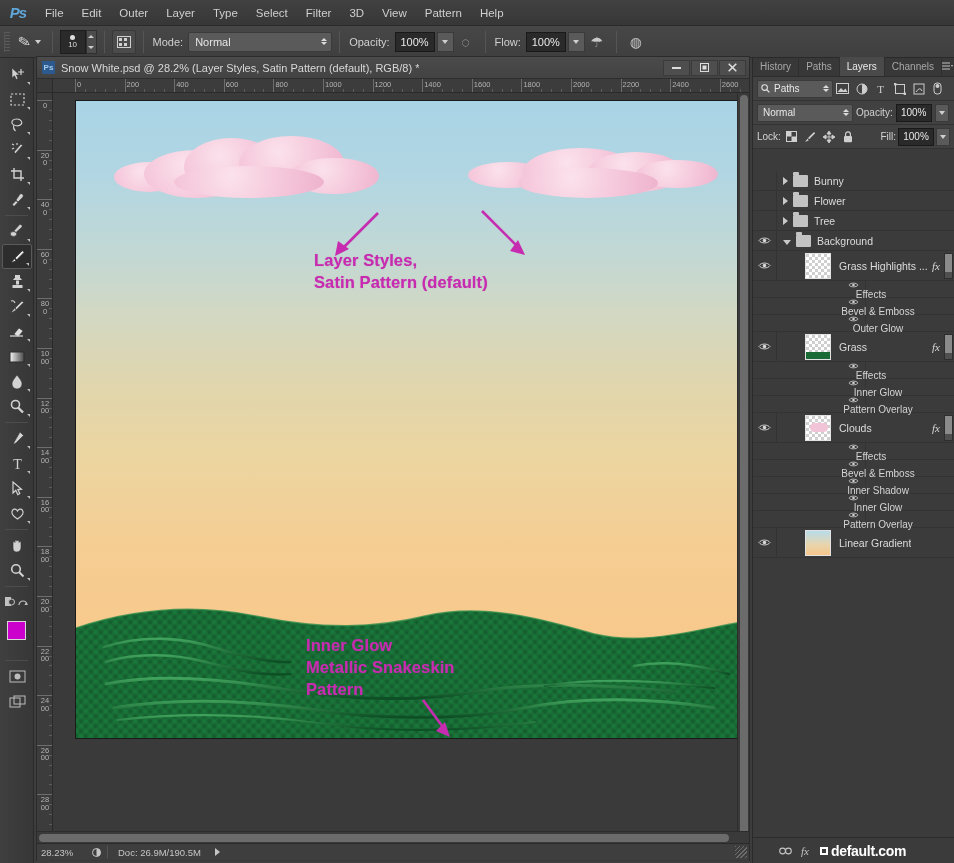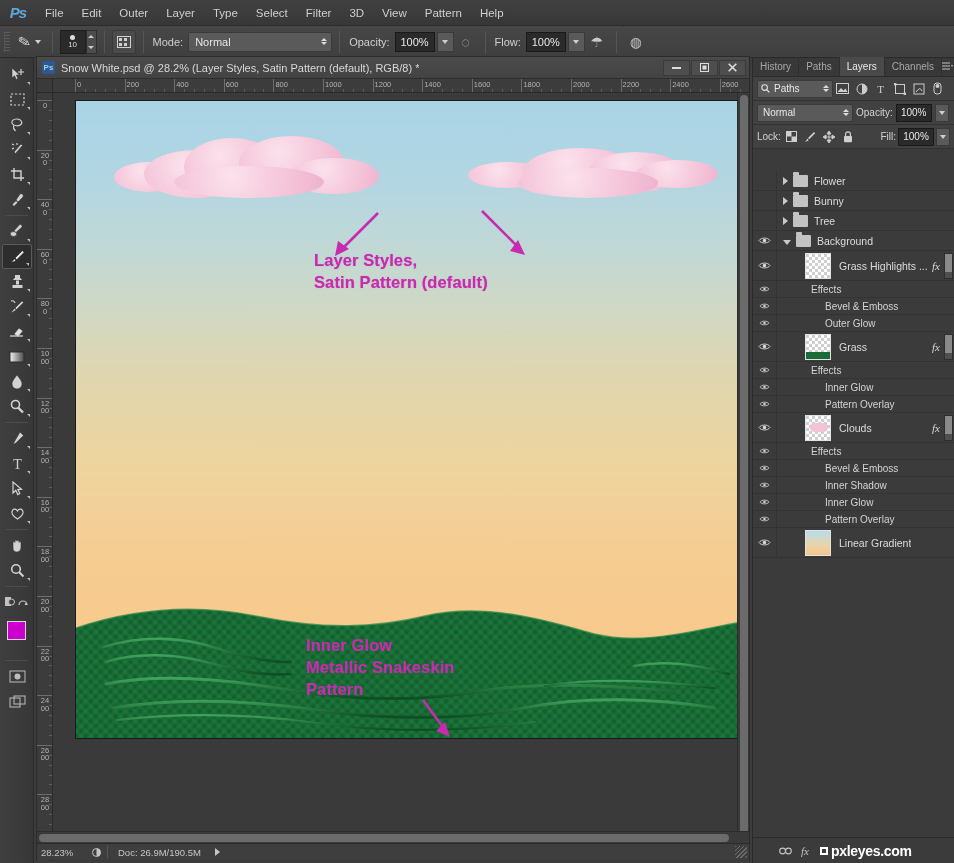--- a/index.html
+++ b/index.html
@@ -336,21 +336,21 @@
   .fx-mark{
     margin-left:auto; font-style:italic; font-size:11px; color:#d8d8d8;
     padding-right:4px; font-family:"Liberation Serif", serif;
   }
   .mini-scroll{
     width:9px; height:26px; background:#4f4f4f; border:1px solid #2e2e2e;
     margin-right:2px; flex:0 0 auto;
   }
   .mini-scroll .mt{ width:100%; height:18px; background:#8a8a8a; }
   .efx-row{
-    display:flex; align-items:center; height:17px; border-bottom:1px solid #333;
+    display:flex; align-items:center; height:17px; border-bottom:1px solid #333;flex-direction:column;
   }
   .efx-eye{
     width:24px;height:100%; display:flex;align-items:center;justify-content:center;
     border-right:1px solid #333;
   }
   .efx-label{ font-size:10px; color:#d4d4d4; }
   .ind1{ padding-left:34px; }
   .ind2{ padding-left:48px; }
   .small-eye{ width:11px; height:8px; }
 
@@ -1003,32 +1003,32 @@
 
 
     <div class="lrow">
       <div class="eye-cell">
         <svg class="eye" viewBox="0 0 13 9">
             <rect width="13" height="9" fill="none"></rect>
           </svg>
       </div>
       <span class="disc-tri"></span>
       <span class="folder"></span>
-      <span class="lname">Flower</span>
+      <span class="lname">Bunny</span>
     </div>
 
     <div class="lrow">
       <div class="eye-cell">
         <svg class="eye" viewBox="0 0 13 9">
             <rect width="13" height="9" fill="none"></rect>
           </svg>
       </div>
       <span class="disc-tri"></span>
       <span class="folder"></span>
-      <span class="lname">Bunny</span>
+      <span class="lname">Flower</span>
     </div>
 
     <div class="lrow">
       <div class="eye-cell">
         <svg class="eye" viewBox="0 0 13 9">
             <rect width="13" height="9" fill="none"></rect>
           </svg>
       </div>
       <span class="disc-tri"></span>
       <span class="folder"></span>
@@ -1211,16 +1211,16 @@
   <div id="panel-footer">
     <span class="foot-ico">
       <svg width="13" height="8" viewBox="0 0 13 8">
           <circle cx="3.6" cy="4" r="2.9" fill="none" stroke="#c4c4c4" stroke-width="1.1"></circle>
           <circle cx="9.4" cy="4" r="2.9" fill="none" stroke="#c4c4c4" stroke-width="1.1"></circle>
         </svg>
     </span>
     <span class="foot-ico" style="font-style:italic;font-family:'Liberation Serif',serif">fx</span>
     <span id="watermark">
       <span id="wm-sq"></span>
-      <span>pxleyes.com</span>
+      <span>default.com</span>
     </span>
   </div>
 </div>
 
 </body></html>

